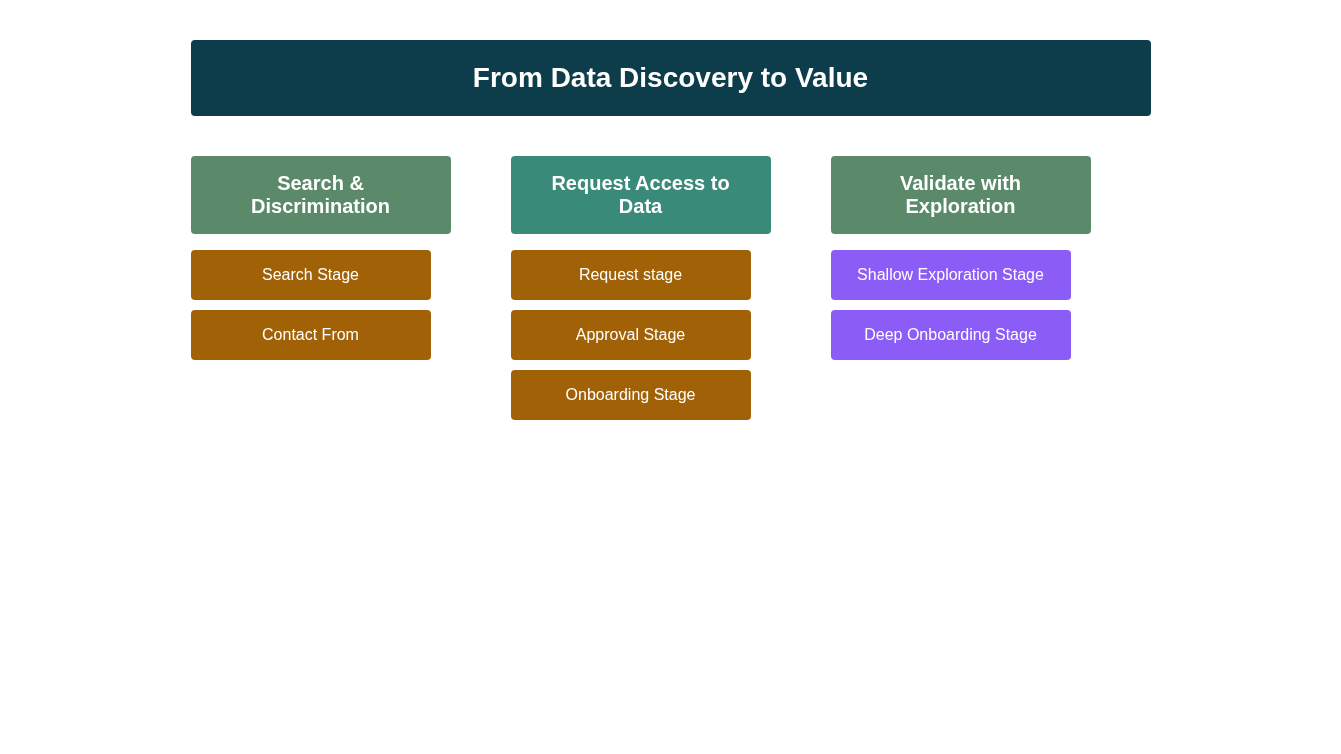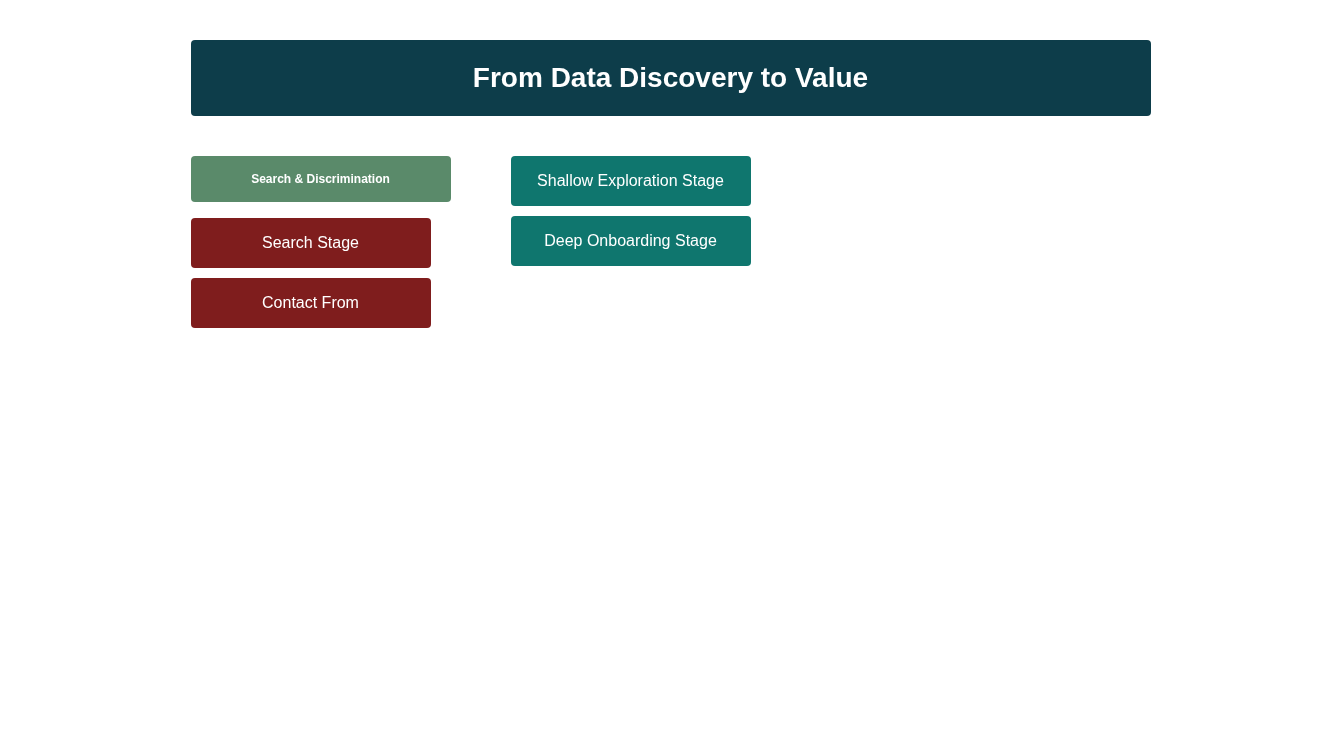--- a/index.html
+++ b/index.html
@@ -57,48 +57,48 @@
       flex-direction: column;
       align-items: flex-start;
       gap: 0;
       min-width: 240px;
     }
 
     .section-header {
       padding: 16px 20px;
       border-radius: 4px;
       font-weight: 700;
-      font-size: 12px;
+      font-size: 20px;
       color: #ffffff;
       width: 260px;
       text-align: center;
       margin-bottom: 16px;
     }
 
     .section-header.green {
       background-color: #5a8a6a;
     }
 
     .section-header.teal {
       background-color: #3a8a7a;
     }
 
     .stage-box {
-      background-color: #7f1d1d;
+      background-color: #a16207;
       color: #ffffff;
       padding: 16px 20px;
       border-radius: 4px;
       font-size: 16px;
       text-align: center;
       width: 240px;
       margin-bottom: 10px;
     }
 
     .stage-box.outline {
-      background-color: #0f766e;
+      background-color: #8b5cf6;
     }
 
     .column-1 {
       align-items: flex-start;
     }
 
     .column-2 {
       align-items: flex-start;
     }
 
@@ -122,22 +122,39 @@
         <span>Search &amp; Discrimination</span>
       </div>
       <div class="stage-box">
         <span>Search Stage</span>
       </div>
       <div class="stage-box">
         <span>Contact From</span>
       </div>
     </div>
 
+    <div class="column column-2">
+      <div class="section-header teal">
+        <span>Request Access to Data</span>
+      </div>
+      <div class="stage-box">
+        <span>Request stage</span>
+      </div>
+      <div class="stage-box">
+        <span>Approval Stage</span>
+      </div>
+      <div class="stage-box">
+        <span>Onboarding Stage</span>
+      </div>
+    </div>
 
     <div class="column column-3">
+      <div class="section-header green">
+        <span>Validate with Exploration</span>
+      </div>
       <div class="stage-box outline">
         <span>Shallow Exploration Stage</span>
       </div>
       <div class="stage-box outline">
         <span>Deep Onboarding Stage</span>
       </div>
     </div>
 
   </div>
 

